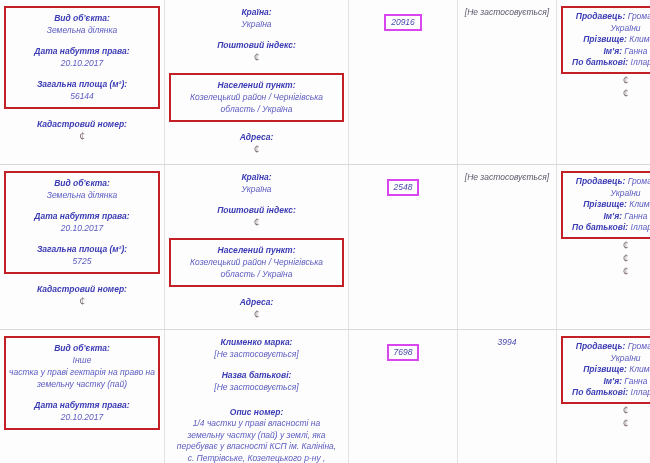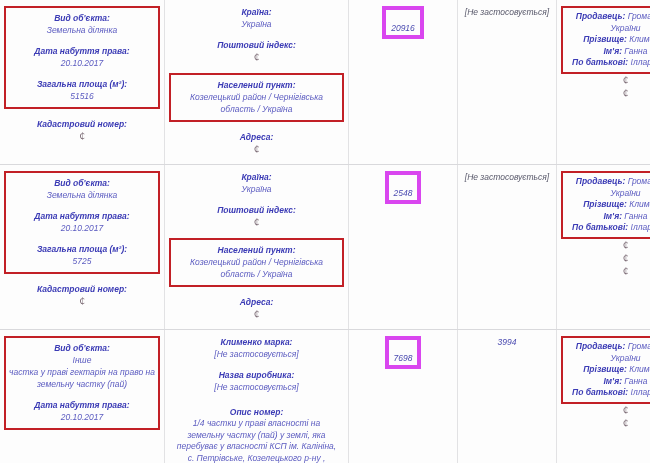--- a/index.html
+++ b/index.html
@@ -82,23 +82,24 @@
   .gap-lg { height: 13px; }
 
   
   .redbox {
     border: 2px solid #c22026;
     padding: 4px 3px 5px 3px;
     box-sizing: border-box;
   }
   .redbox-inline {
     display: inline-block;
-    border: 4px solid #d946ef;
-    padding: 12px 5px 1px 5px;
+    border: 2px solid #d946ef;
+    padding: 0px 5px 1px 5px;
     box-sizing: border-box;
+    margin-top: 8px;
   }
   .center { text-align: center; }
 
   .seller-box {
     border: 2px solid #c22026;
     padding: 3px 2px 3px 2px;
     box-sizing: border-box;
   }
   .seller-line {
     font-size: 8.5px;
@@ -132,21 +133,21 @@
         <tr>
     <td class="c1">
       <div class="redbox">
         <div class="lbl">Вид об'єкта:</div>
         <div class="val">Земельна ділянка</div>
         <div class="gap"></div>
         <div class="lbl">Дата набуття права:</div>
         <div class="val">20.10.2017</div>
         <div class="gap"></div>
         <div class="lbl">Загальна площа (м²):</div>
-        <div class="val">51516</div>
+        <div class="val">56144</div>
       </div>
       <div class="gap"></div>
       <div class="lbl">Кадастровий номер:</div>
       <div class="glyph">₵</div>
     </td>
 
     <td class="c2">
       <div class="lbl">Країна:</div>
       <div class="val">Україна</div>
       <div class="gap"></div>
@@ -269,21 +270,21 @@
         <div class="gap"></div>
         <div class="lbl">Дата набуття права:</div>
         <div class="val">20.10.2017</div>
       </div>
     </td>
 
     <td class="c2">
       <div class="lbl">Клименко марка:</div>
       <div class="val">[Не застосовується]</div>
       <div class="gap"></div>
-      <div class="lbl">Назва виробника:</div>
+      <div class="lbl">Назва батькові:</div>
       <div class="val">[Не застосовується]</div>
       <div class="gap-lg"></div>
       <div class="lbl">Опис номер:</div>
       <div class="desc">1/4 частки у праві власності на земельну частку (пай) у землі, яка перебуває у власності КСП ім. Калініна, с. Петрівське, Козелецького р-ну , Чернігівської обл., розміром 4, 08 умовних кадастрових гектарія без визначення меж цієї частки в натурі</div>
     </td>
 
     <td class="c3 center">
       <span class="redbox-inline num">7698</span>
     </td>
 

